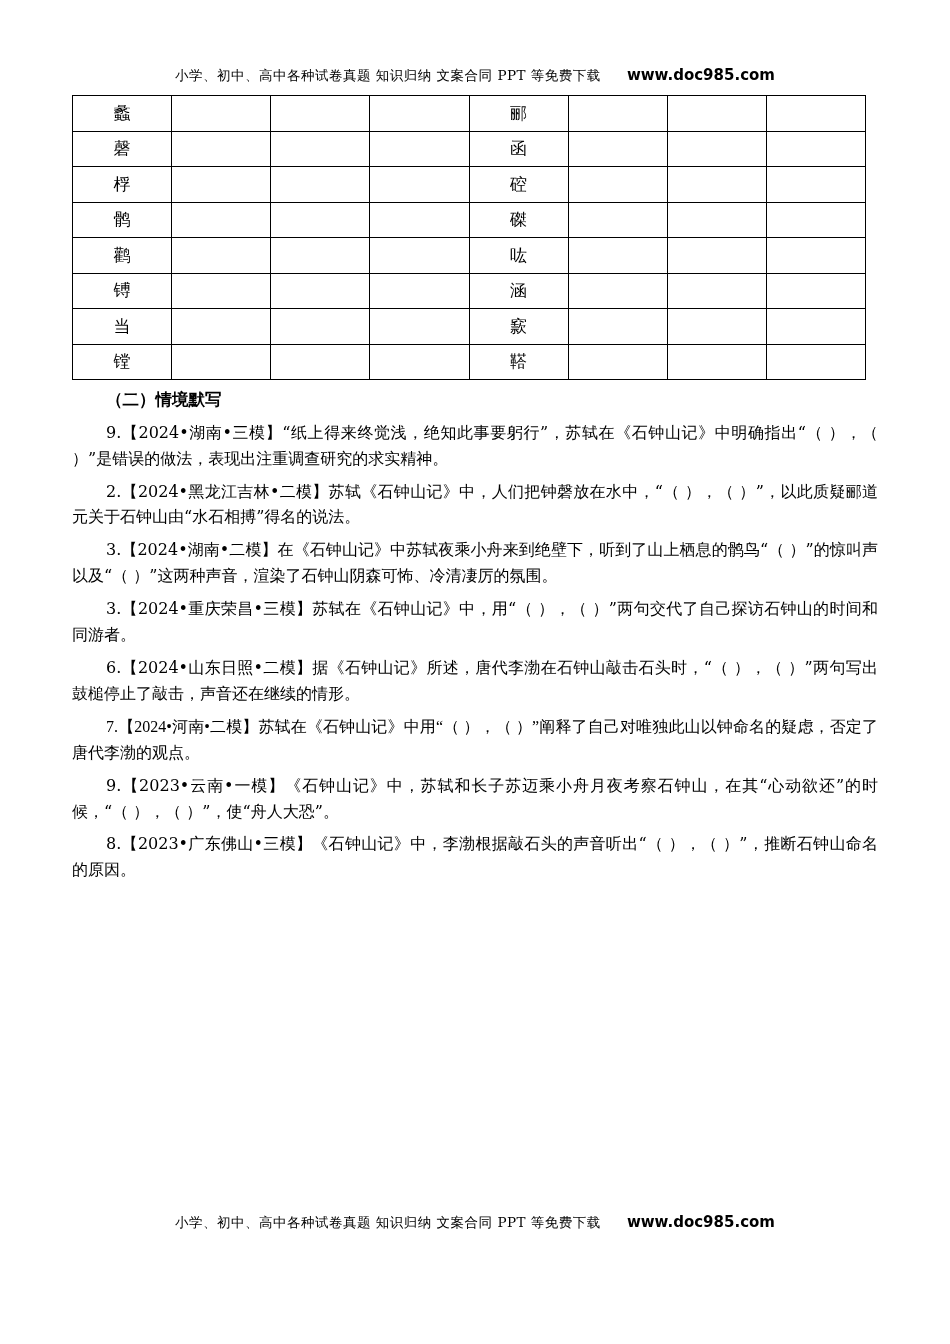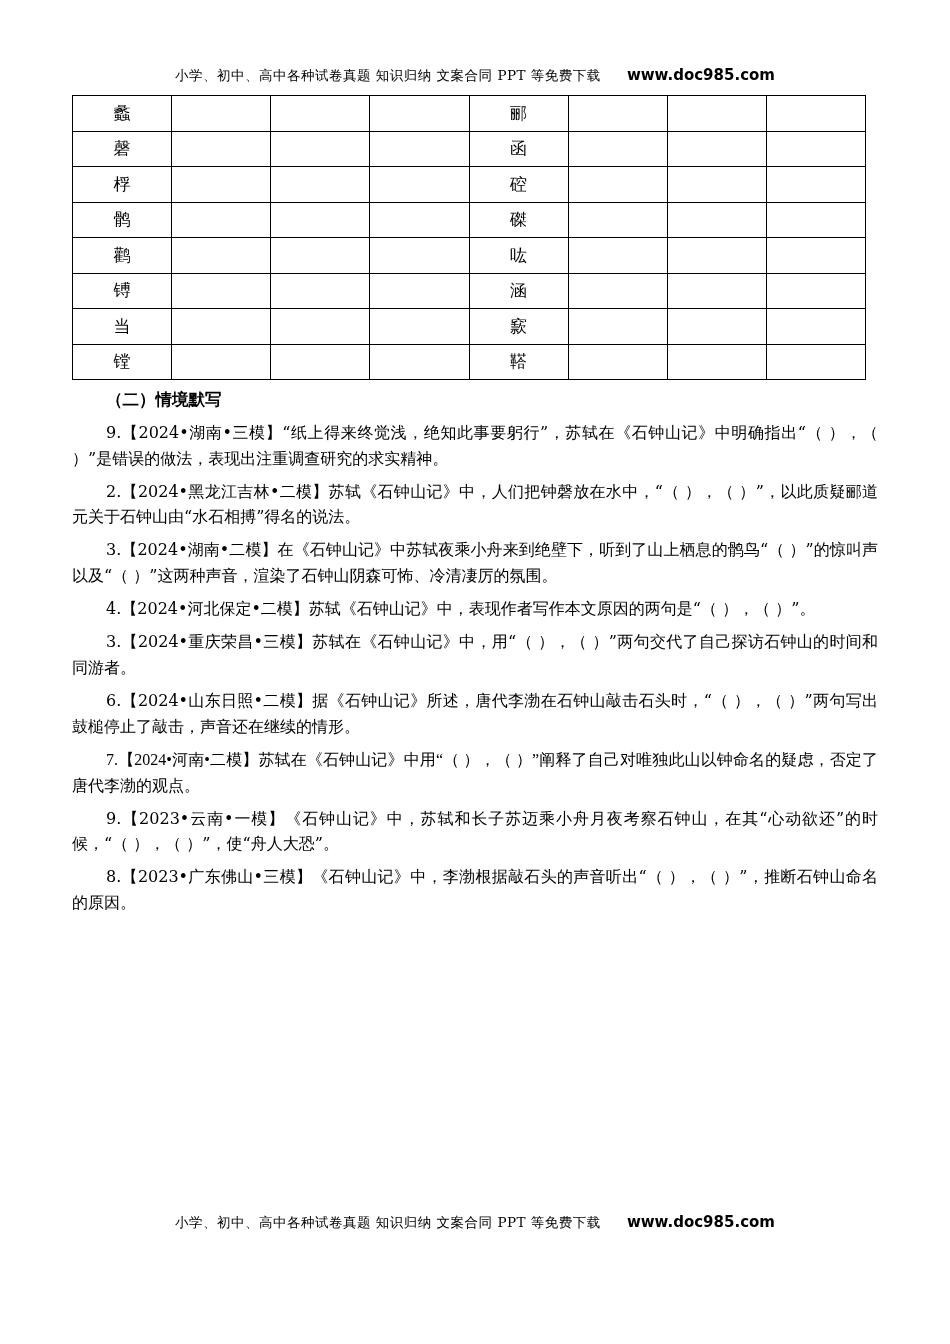--- a/index.html
+++ b/index.html
@@ -187,21 +187,20 @@
         <td></td>
       </tr>
     </tbody>
   </table>
 
   <div class="sec-title">（二）情境默写</div>
 
   <div class="q">9.【2024•湖南•三模】“纸上得来终觉浅，绝知此事要躬行”，苏轼在《石钟山记》中明确指出“（            ），（              ）”是错误的做法，表现出注重调查研究的求实精神。</div>
   <div class="q">2.【2024•黑龙江吉林•二模】苏轼《石钟山记》中，人们把钟磬放在水中，“（          ），（              ）”，以此质疑郦道元关于石钟山由“水石相搏”得名的说法。</div>
   <div class="q">3.【2024•湖南•二模】在《石钟山记》中苏轼夜乘小舟来到绝壁下，听到了山上栖息的鹘鸟“（            ）”的惊叫声以及“（              ）”这两种声音，渲染了石钟山阴森可怖、冷清凄厉的氛围。</div>
-  <div class="q">4.【2024•河北保定•二模】苏轼《石钟山记》中，表现作者写作本文原因的两句是“（            ），（            ）”。</div>
   <div class="q">3.【2024•重庆荣昌•三模】苏轼在《石钟山记》中，用“（                ），（              ）”两句交代了自己探访石钟山的时间和同游者。</div>
   <div class="q">6.【2024•山东日照•二模】据《石钟山记》所述，唐代李渤在石钟山敲击石头时，“（            ），（              ）”两句写出鼓槌停止了敲击，声音还在继续的情形。</div>
   <div class="q j7">7.【2024•河南•二模】苏轼在《石钟山记》中用“（              ），（            ）”阐释了自己对唯独此山以钟命名的疑虑，否定了唐代李渤的观点。</div>
   <div class="q">9.【2023•云南•一模】《石钟山记》中，苏轼和长子苏迈乘小舟月夜考察石钟山，在其“心动欲还”的时候，“（            ），（              ）”，使“舟人大恐”。</div>
   <div class="q">8.【2023•广东佛山•三模】《石钟山记》中，李渤根据敲石头的声音听出“（          ），（              ）”，推断石钟山命名的原因。</div>
 
   <div class="ftr">
     <span>小学、初中、高中各种试卷真题  知识归纳  文案合同  PPT 等免费下载</span><span class="site">www.doc985.com</span>
   </div>
 

